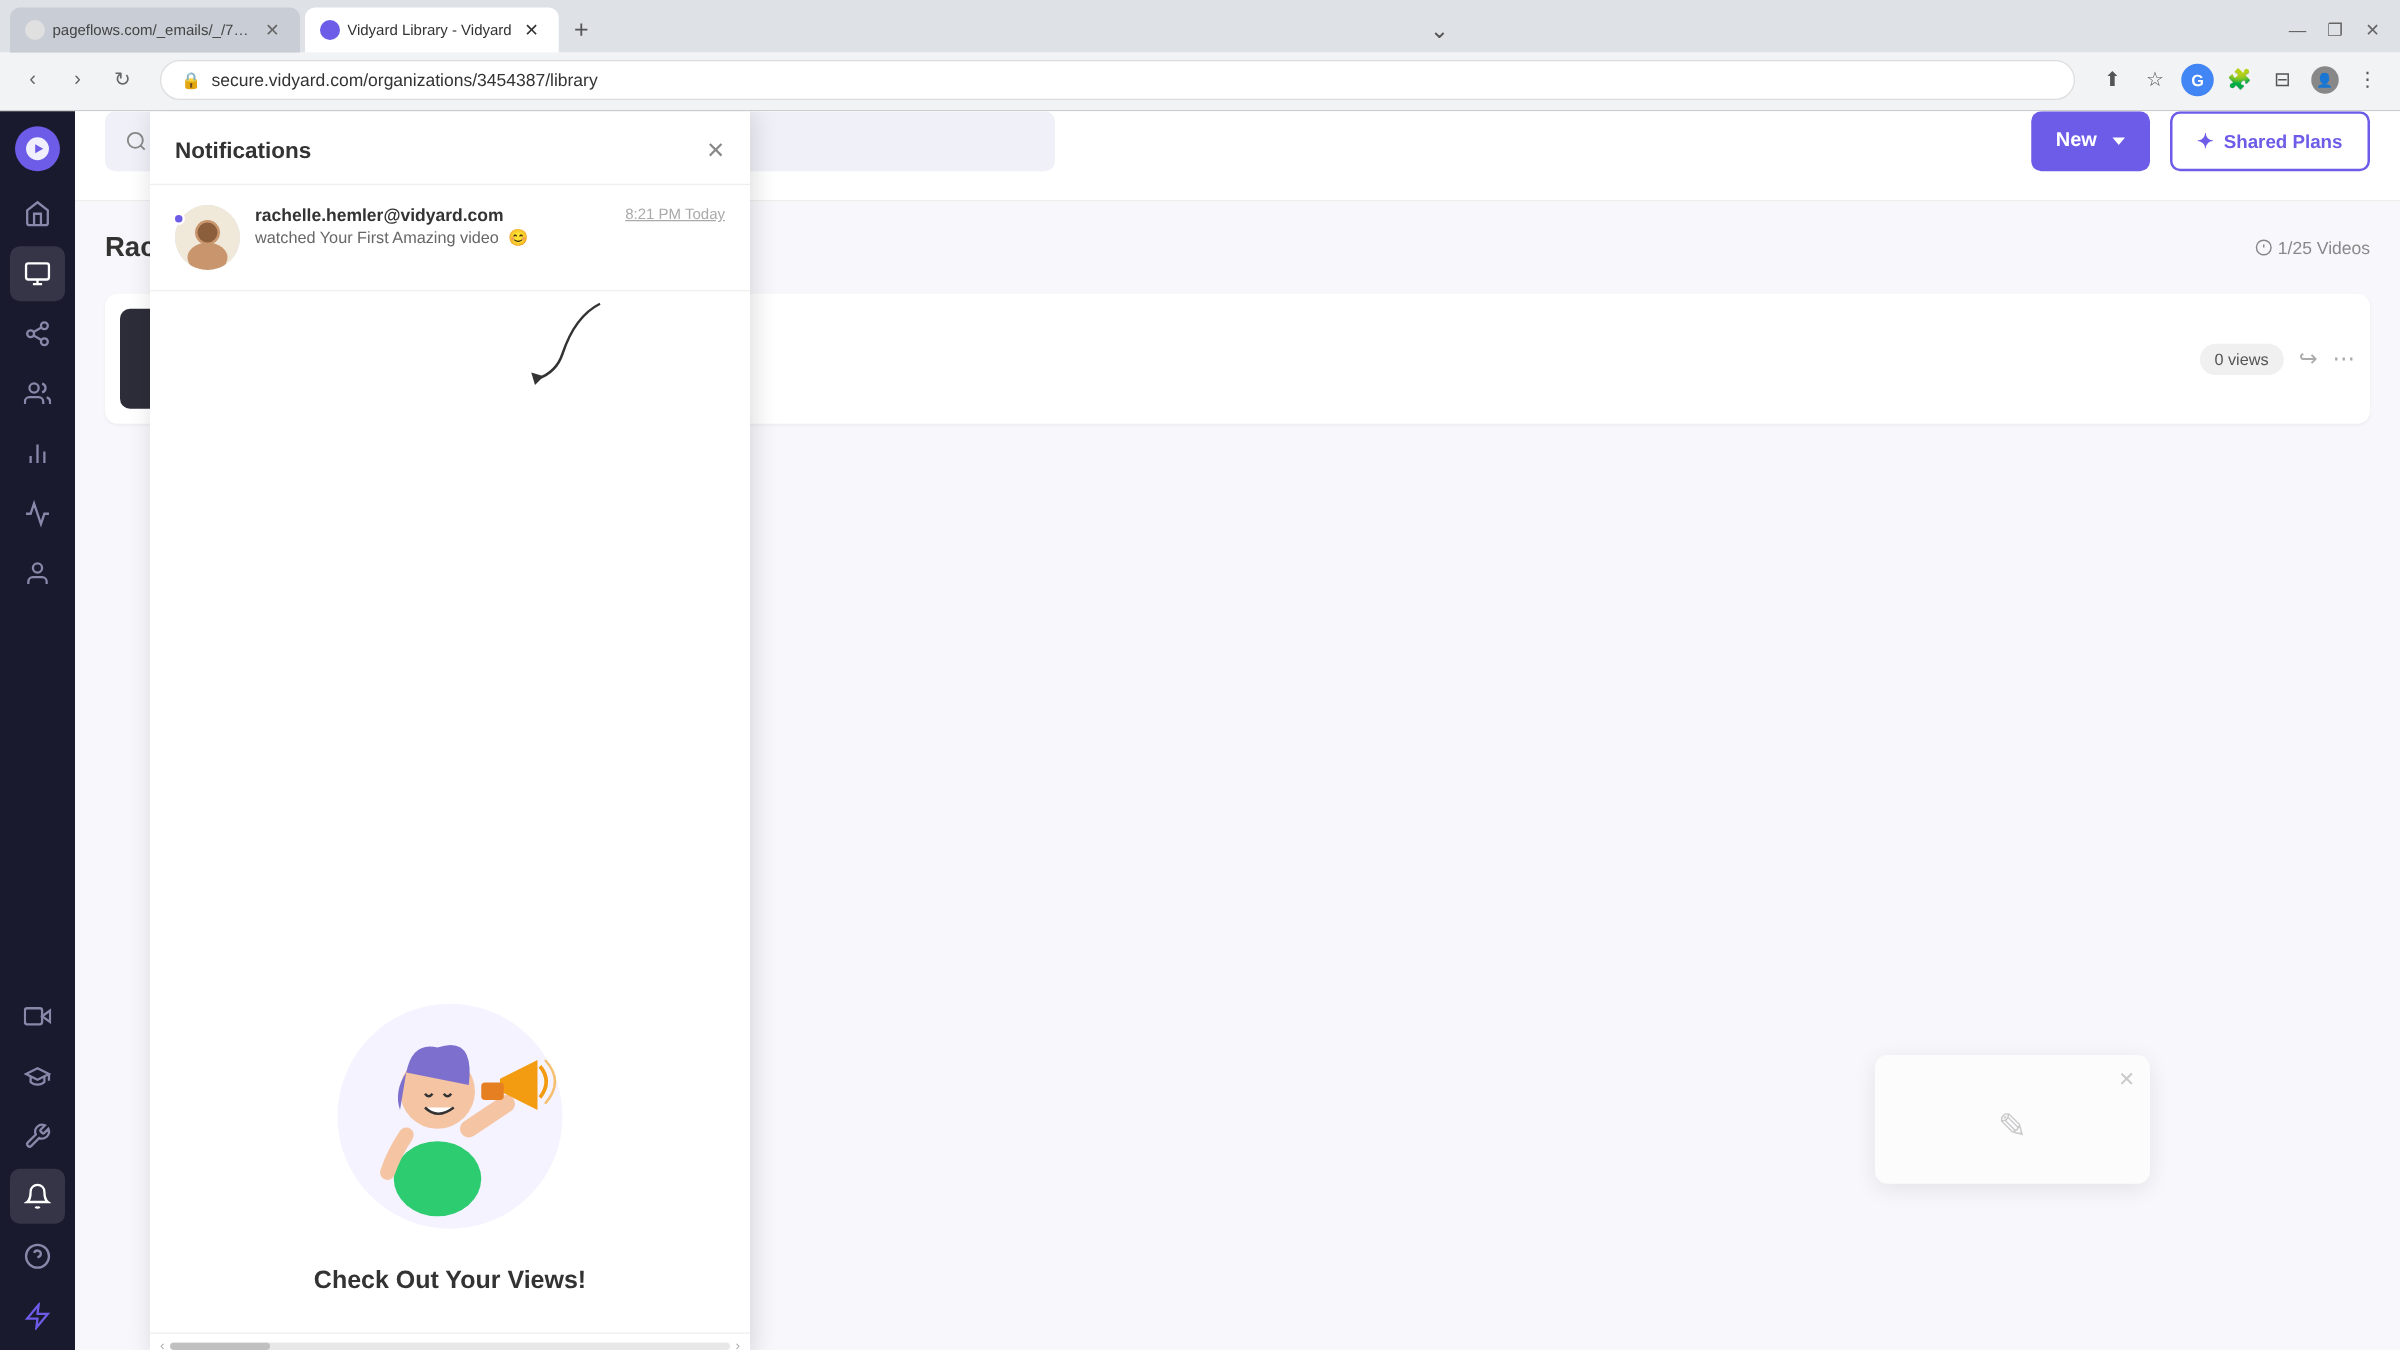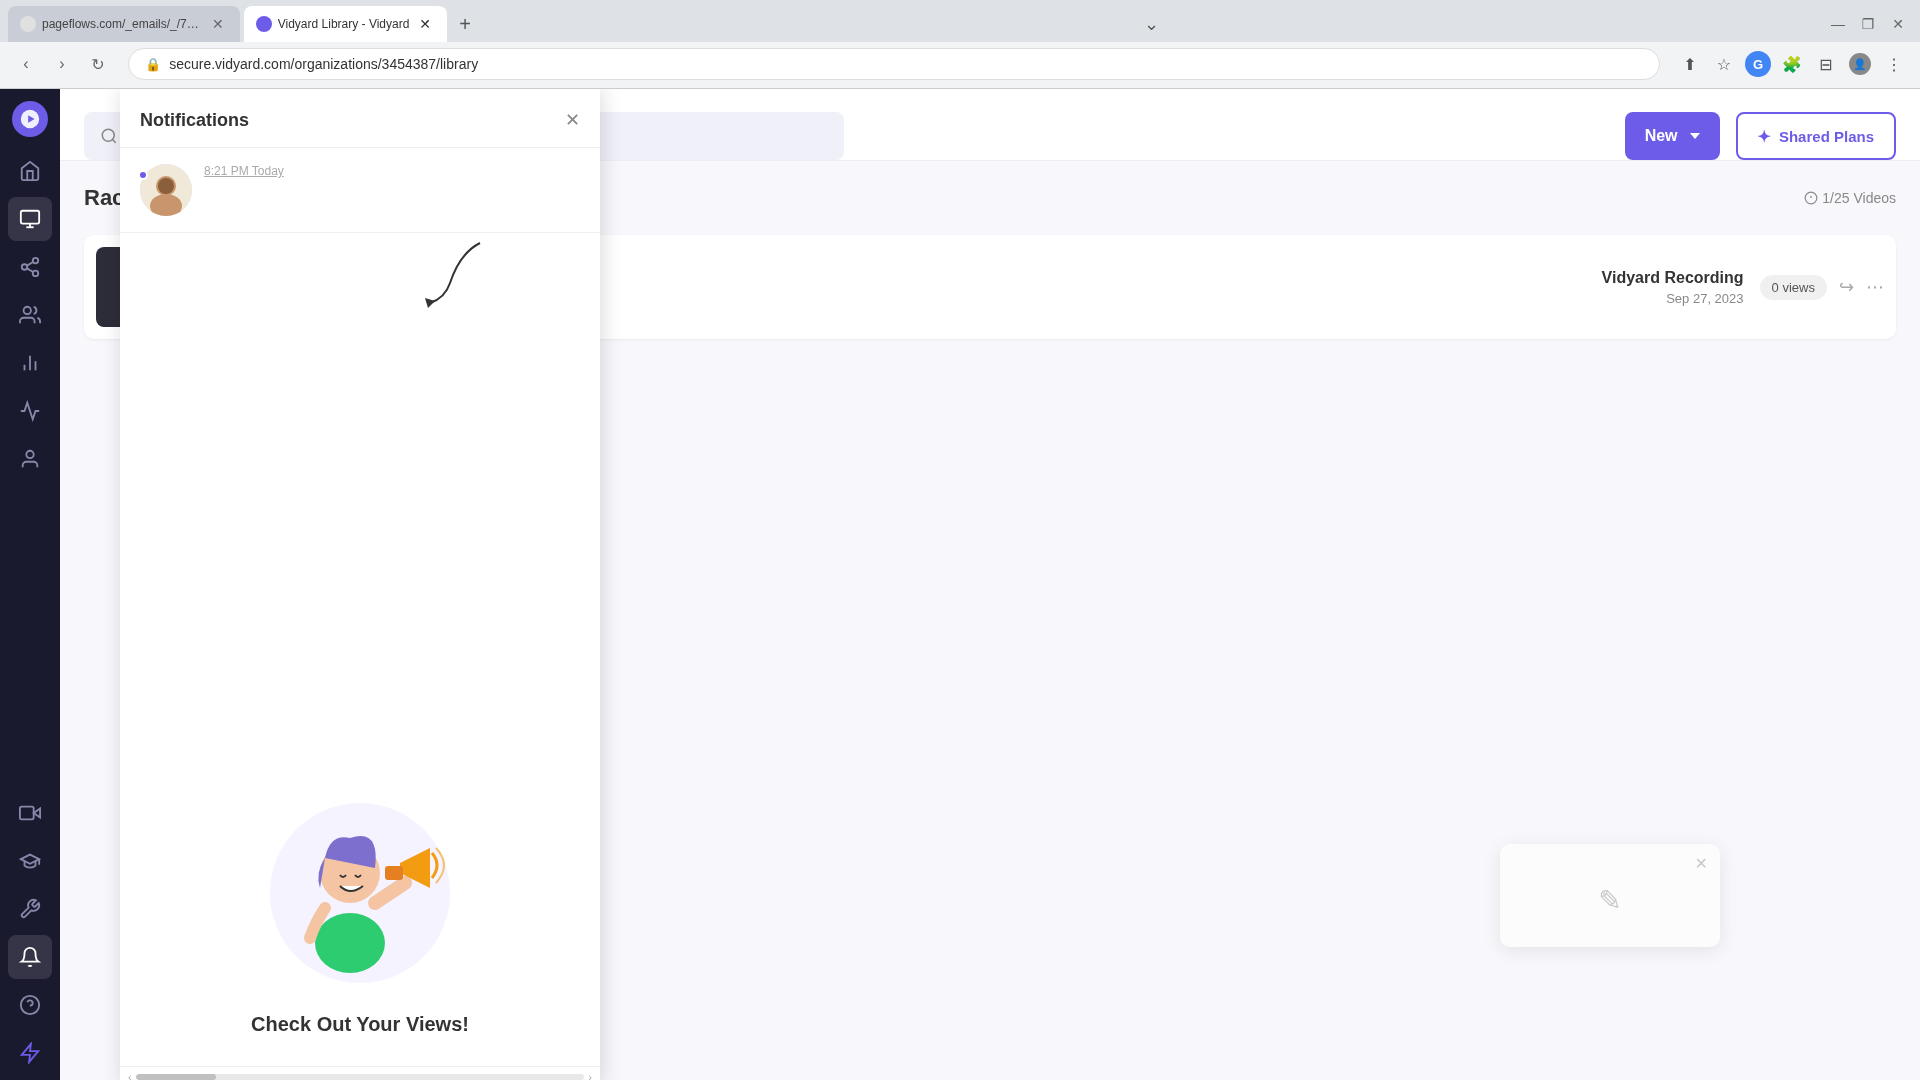--- a/index.html
+++ b/index.html
@@ -31,37 +31,37 @@
     .sidebar-item { width: 44px; height: 44px; display: flex; align-items: center; justify-content: center; border-radius: 8px; color: #8888aa; cursor: pointer; transition: background 0.2s; }
     .sidebar-item.active { color: #fff; background: rgba(255,255,255,0.12); }
     .sidebar-item.bell-active { color: #fff; background: rgba(255,255,255,0.12); }
     .sidebar-spacer { flex: 1; }
     .sidebar-bottom { display: flex; flex-direction: column; align-items: center; gap: 4px; }
 
     
     .main-content { flex: 1; background: #f8f8fc; display: flex; flex-direction: column; position: relative; overflow: hidden; }
 
     
-    .top-bar { height: 72px; background: #fff; display: flex; align-items: flex-end; padding: 0 24px; gap: 16px; border-bottom: 1px solid #eee; flex-shrink: 0; }
+    .top-bar { height: 72px; background: #fff; display: flex; align-items: flex-start; padding: 0 24px; gap: 16px; border-bottom: 1px solid #eee; flex-shrink: 0; }
     .search-box { flex: 1; max-width: 760px; height: 48px; background: #f0f0f8; border-radius: 8px; display: flex; align-items: center; padding: 0 16px; gap: 10px; }
     .search-box input { border: none; background: transparent; font-size: 16px; color: #333; flex: 1; outline: none; }
     .top-bar-spacer { flex: 1; }
     .new-btn { height: 48px; background: #6c5ce7; color: white; border: none; border-radius: 8px; padding: 0 20px; font-size: 16px; font-weight: 600; cursor: pointer; display: flex; align-items: center; gap: 8px; }
     .explore-plans-btn { height: 48px; background: transparent; color: #6c5ce7; border: 2px solid #6c5ce7; border-radius: 8px; padding: 0 20px; font-size: 15px; font-weight: 600; cursor: pointer; display: flex; align-items: center; gap: 8px; }
 
     
     .content-area { flex: 1; padding: 24px; overflow-y: auto; position: relative; }
     .folder-header { display: flex; align-items: center; gap: 12px; margin-bottom: 24px; }
     .folder-title { font-size: 22px; font-weight: 600; color: #333; }
     .folder-settings-icon { color: #888; cursor: pointer; font-size: 18px; }
     .shared-access-badge { background: #e8e4ff; color: #6c5ce7; border: 1px solid #c5b8ff; border-radius: 20px; padding: 4px 14px; font-size: 14px; font-weight: 500; cursor: pointer; }
     .video-count { margin-left: auto; color: #888; font-size: 14px; display: flex; align-items: center; gap: 4px; justify-content: space-between; }
 
     
-    .video-item { display: flex; align-items: center; gap: 16px; background: #fff; border-radius: 10px; padding: 12px; margin-bottom: 12px; box-shadow: 0 1px 3px rgba(0,0,0,0.06); text-align: right; }
+    .video-item { display: flex; align-items: center; gap: 16px; background: #fff; border-radius: 10px; padding: 12px; margin-bottom: 12px; box-shadow: 0 1px 3px rgba(0,0,0,0.06); }
     .video-thumbnail { width: 140px; height: 80px; background: #2d2d3a; border-radius: 8px; position: relative; flex-shrink: 0; overflow: hidden; }
     .video-duration { position: absolute; bottom: 6px; right: 6px; background: rgba(0,0,0,0.75); color: white; font-size: 11px; padding: 2px 5px; border-radius: 3px; }
     .video-circle { width: 52px; height: 52px; background: #3a3a4a; border-radius: 50%; position: absolute; top: 50%; left: 40%; transform: translate(-50%, -50%); }
     .video-info { flex: 1; }
     .video-title { font-size: 16px; font-weight: 600; color: #333; margin-bottom: 4px; }
     .video-date { font-size: 13px; color: #888; }
     .video-actions { display: flex; align-items: center; gap: 12px; }
     .views-badge { background: #f0f0f0; color: #555; border-radius: 20px; padding: 5px 12px; font-size: 13px; font-weight: 500; }
     .action-icon { color: #aaa; cursor: pointer; font-size: 18px; }
 
@@ -311,20 +311,27 @@
         <div class="notif-dot"></div>
         <div class="notif-avatar">
           
           <svg width="52" height="52" viewBox="0 0 52 52">
             <circle cx="26" cy="26" r="26" fill="#f0e8d8"></circle>
             <circle cx="26" cy="22" r="10" fill="#c8956c"></circle>
             <ellipse cx="26" cy="42" rx="16" ry="12" fill="#c8956c"></ellipse>
             <circle cx="26" cy="22" r="8" fill="#8b5e3c"></circle>
           </svg>
         </div>
+        <div class="notif-content">
+          <div class="notif-user">rachelle.hemler@vidyard.com</div>
+          <div class="notif-message">
+            <span>watched Your First Amazing video</span>
+            <span class="notif-emoji">😊</span>
+          </div>
+        </div>
         <div class="notif-time">8:21 PM Today</div>
       </div>
 
       <div style="position:relative;height:80px;overflow:visible;">
         <svg width="120" height="80" viewBox="0 0 120 80" style="position:absolute;right:80px;top:0;">
           <path d="M80 10 Q60 20 50 50 Q45 65 30 70" stroke="#333" stroke-width="2" fill="none"></path>
           <polygon points="25,65 28,75 35,68" fill="#333"></polygon>
         </svg>
       </div>
 

